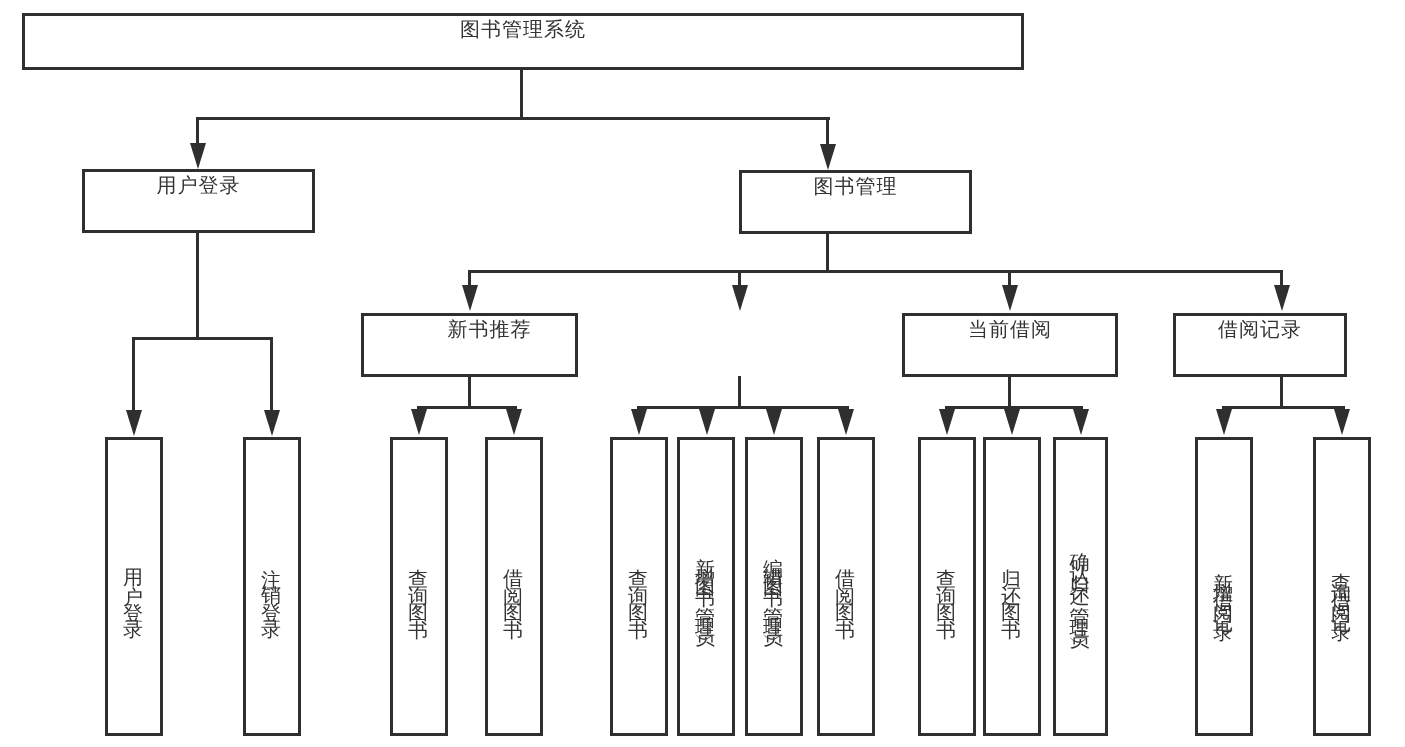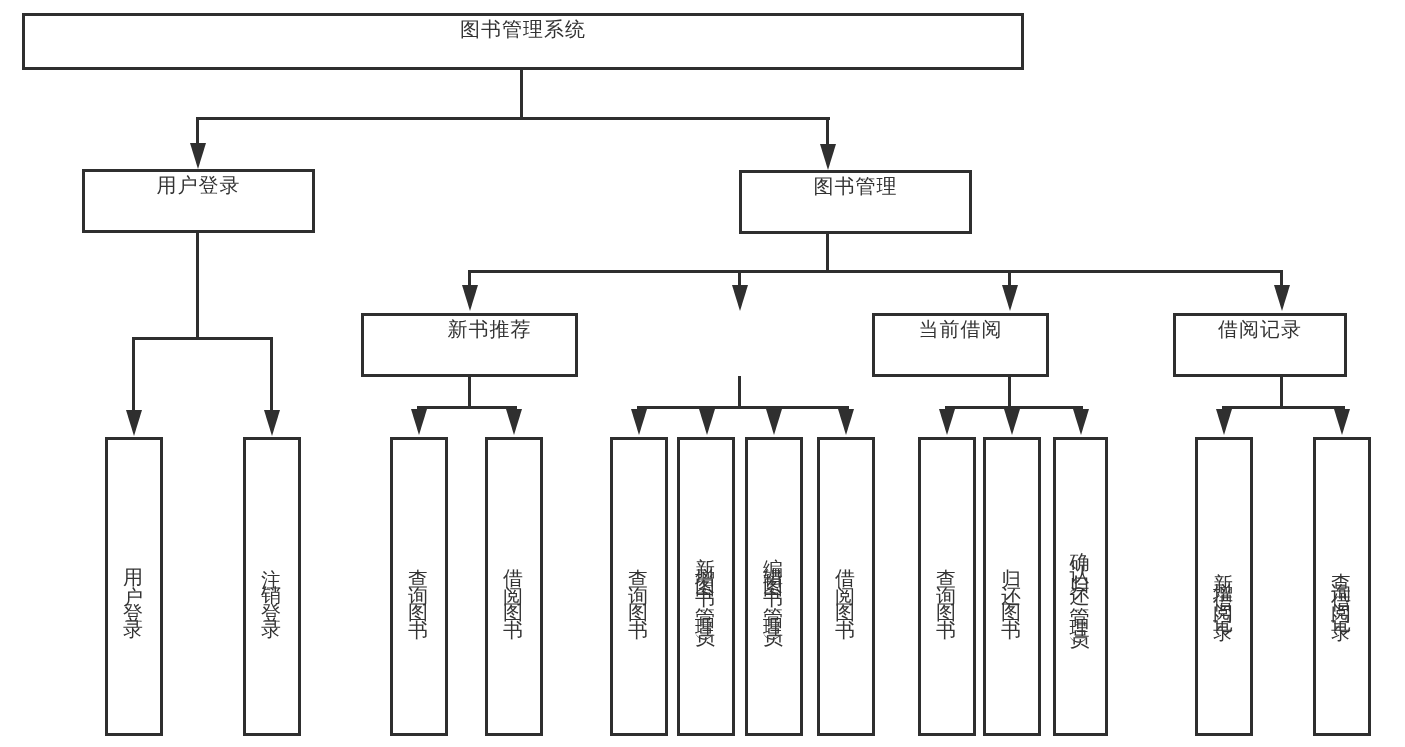--- a/index.html
+++ b/index.html
@@ -48,21 +48,21 @@
   <div class="node" style="left:82px;top:169px;width:233px;height:64px;">
     <span>用户登录</span>
   </div>
   <div class="node" style="left:712px;top:170px;width:233px;height:64px;margin-left:27px;">
     <span>图书管理</span>
   </div>
 
   <div class="node" style="left:361px;top:313px;width:217px;height:64px;padding-left:40px;">
     <span>新书推荐</span>
   </div>
-  <div class="node" style="left:872px;top:313px;width:177px;height:64px;">
+  <div class="node" style="left:902px;top:313px;width:216px;height:64px;">
     <span>当前借阅</span>
   </div>
   <div class="node" style="left:1173px;top:313px;width:174px;height:64px;">
     <span>借阅记录</span>
   </div>
 
   <div class="leaf" style="left:105px;top:437px;width:58px;height:299px;">
     <span class="ls4">用户登录</span>
   </div>
   <div class="leaf" style="left:243px;top:437px;width:58px;height:299px;">

